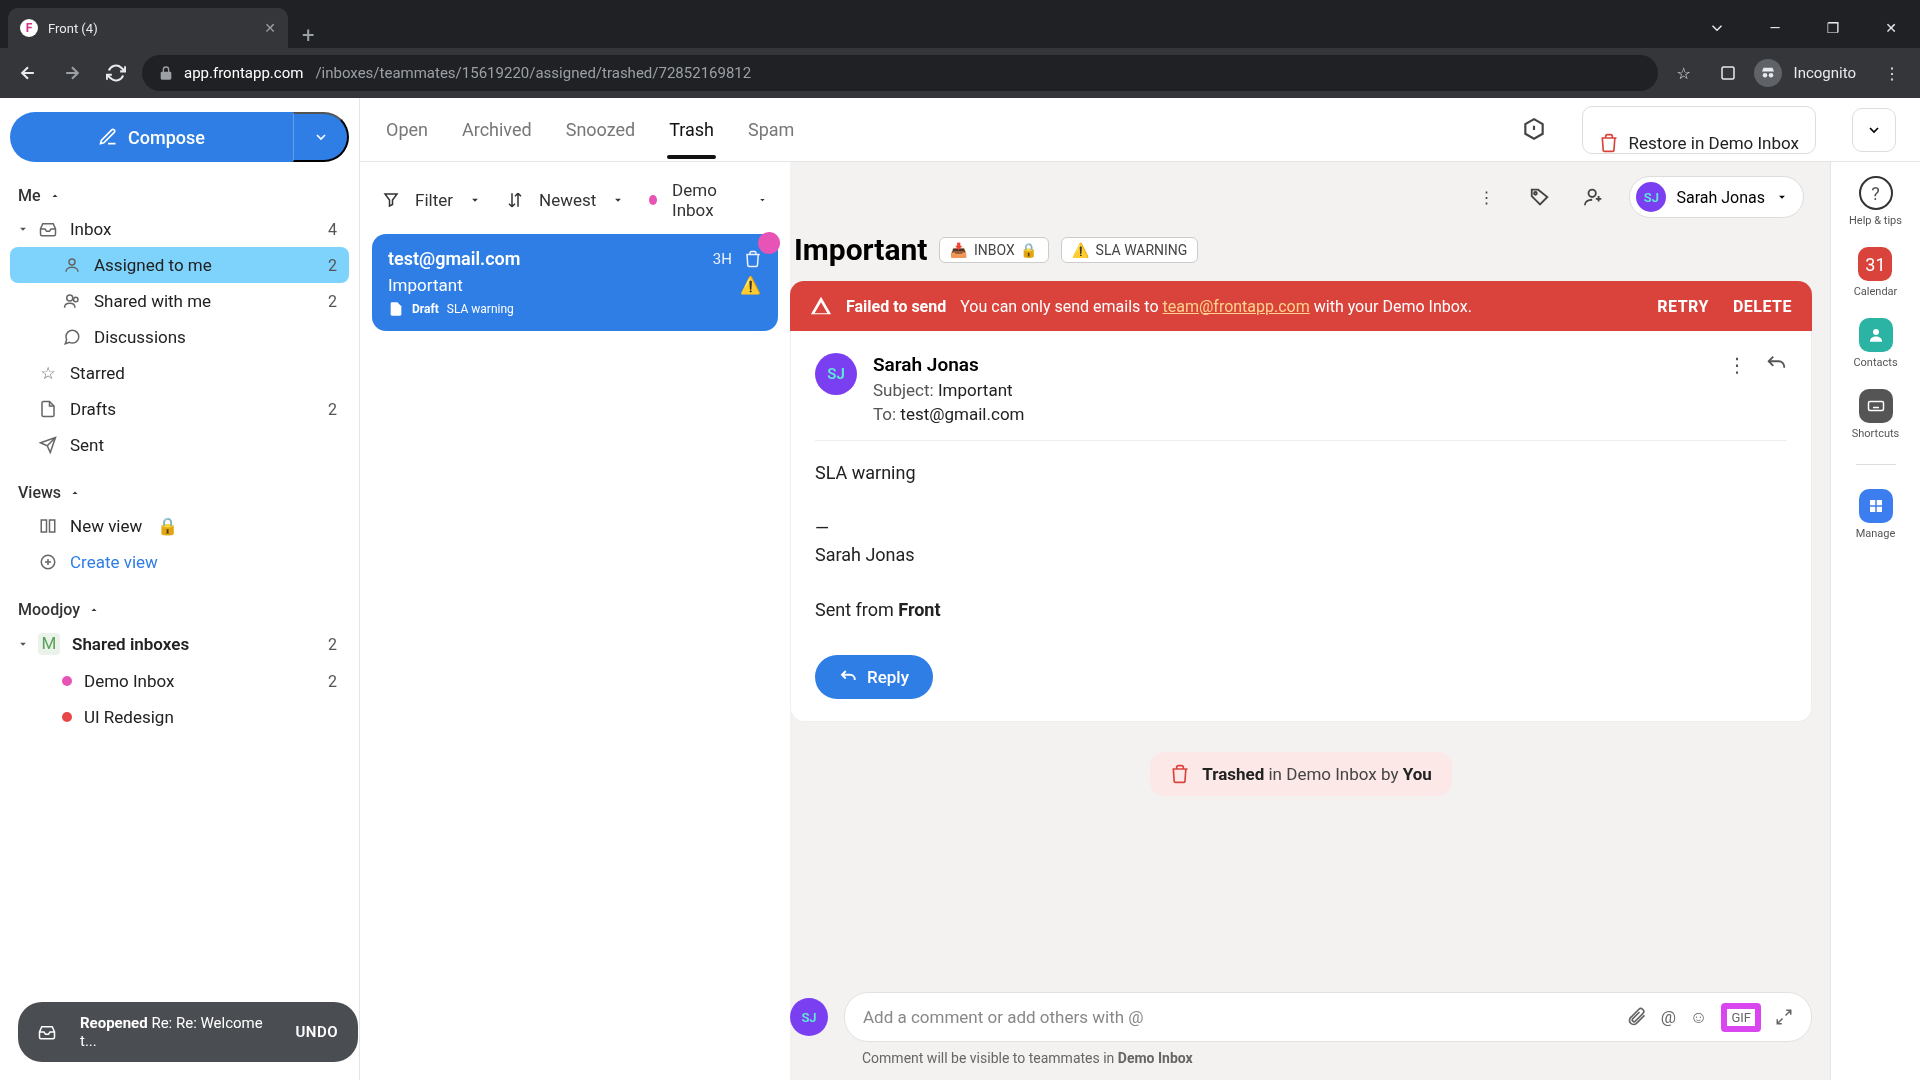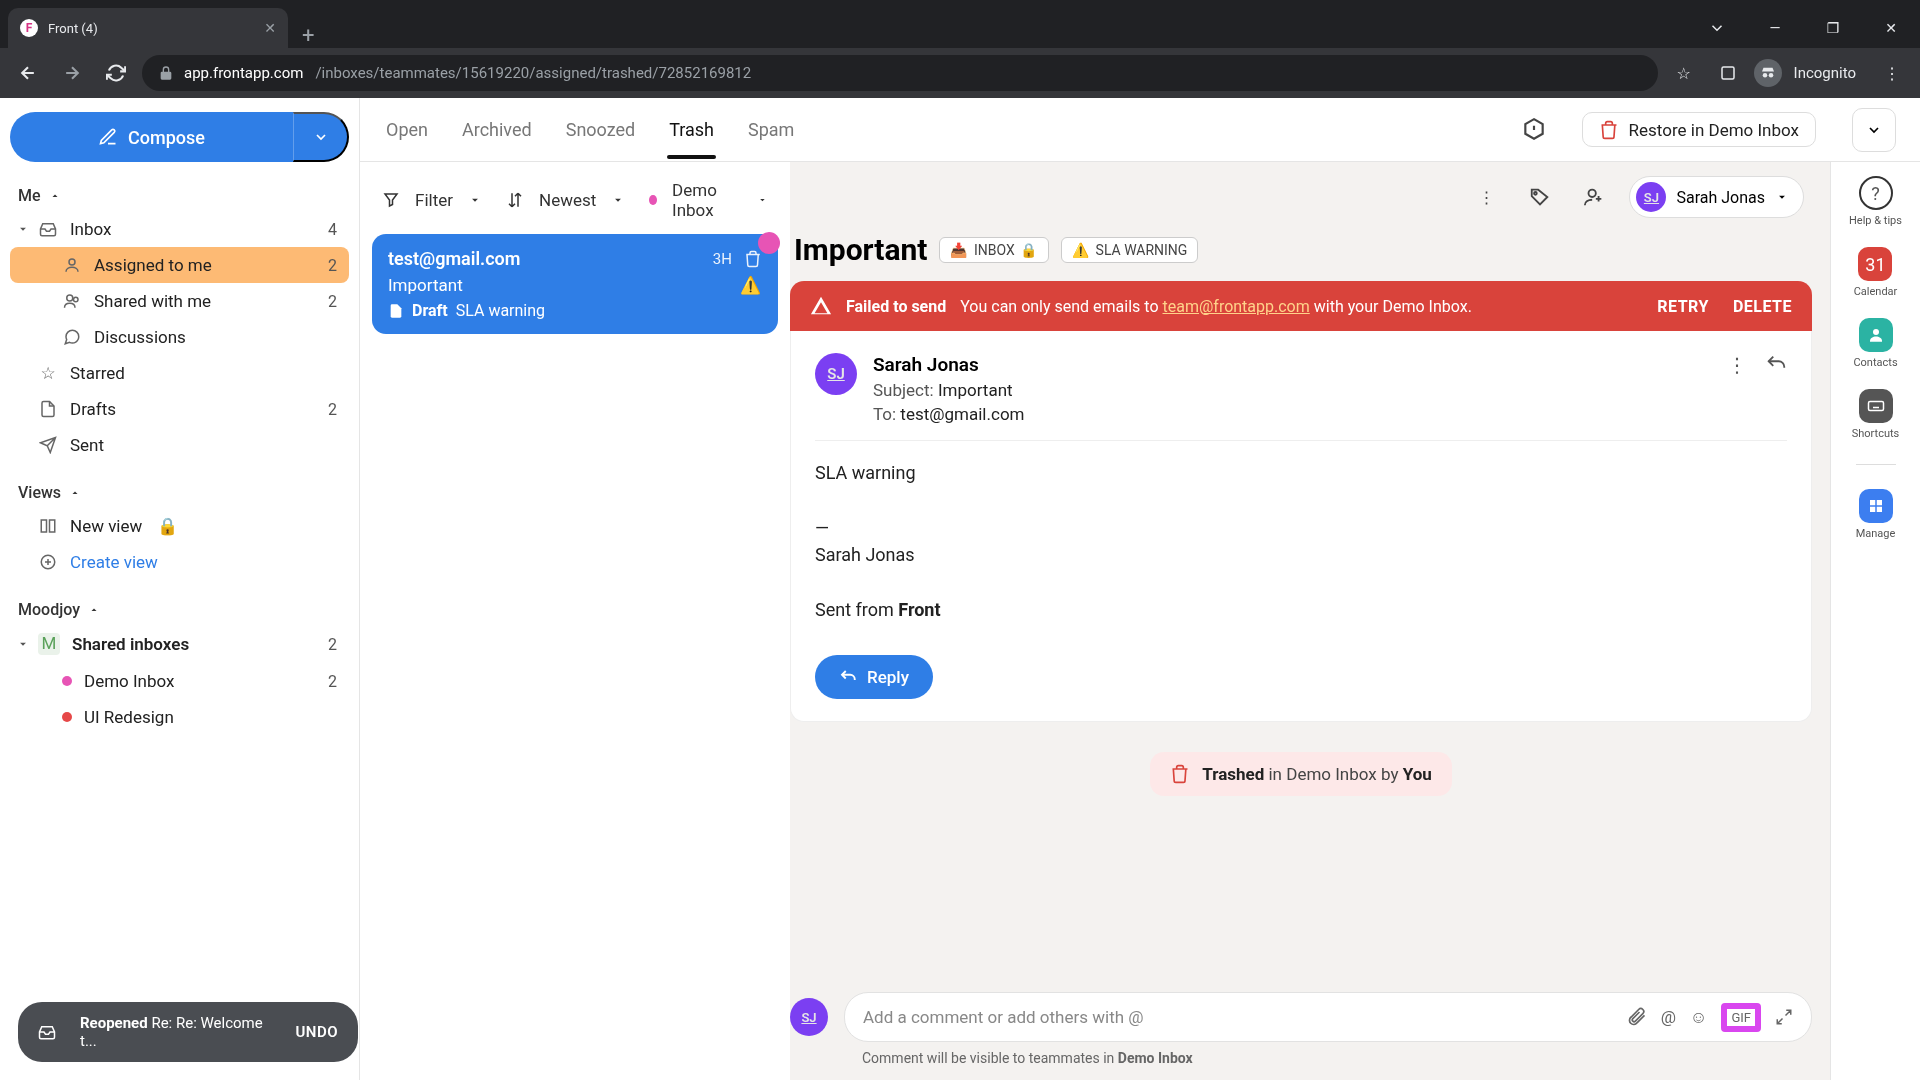--- a/index.html
+++ b/index.html
@@ -31,63 +31,63 @@
 
 
 .sidebar { width: 360px; border-right: 1px solid #e5e5e5; padding: 14px 10px; position: relative; display:flex;flex-direction:column;}
 .compose-wrap { display:flex; gap:0; margin-bottom:18px;}
 .compose-btn { flex:1; background:#2f7ee6; color:#fff; border:none; height:50px; border-radius:25px 0 0 25px; display:flex;align-items:center;justify-content:center;gap:10px;font-size:18px;font-weight:500;}
 .compose-dd { width:56px;background:#2f7ee6;border-radius:0 25px 25px 0;border-left:1px solid rgba(255,255,255,.25);display:flex;align-items:center;justify-content:center;color:#fff;}
 .side-section-hdr { display:flex;align-items:center;gap:8px;padding:6px 8px;color:#333;font-size:16px;font-weight:500;}
 .side-item { display:flex;align-items:center;gap:12px;padding:8px 12px 8px 28px;border-radius:8px;font-size:17px;color:#222;position:relative;}
 .side-item .count { margin-left:auto;color:#555;font-size:16px;}
 .side-item.child { padding-left:52px;}
-.side-item.active { background:#fdba74;}
+.side-item.active { background:#7dd3fc;}
 .side-item .chev { position:absolute;left:6px;color:#555;}
 .side-icon { width:20px;display:flex;justify-content:center;color:#666;}
 .create-view { color:#2f7ee6;}
 .dot { width:10px;height:10px;border-radius:50%;}
 .dot.pink{background:#e754b5;}
 .dot.red{background:#e64848;}
 .toast { position:absolute; bottom:18px; left:18px; right:auto; background:#4a4d52; color:#fff; border-radius:24px; padding:12px 20px; display:flex;align-items:center;gap:24px;font-size:15px;max-width:340px;}
 .toast .undo{margin-left:auto;font-weight:600;letter-spacing:.5px;}
 
 
 .main { flex:1; display:flex; flex-direction:column;}
 .tabs-row { height:64px;border-bottom:1px solid #e5e5e5;display:flex;align-items:center;padding:0 24px;gap:30px;}
 .cat-tab { font-size:18px;color:#777;padding:18px 2px;position:relative;}
 .cat-tab.active{color:#111;font-weight:400;}
 .cat-tab.active::after{content:'';position:absolute;left:0;right:0;bottom:-1px;height:4px;background:#111;border-radius:2px;}
 .tabs-row .spacer{flex:1;}
 .hex-btn{width:36px;height:36px;display:flex;align-items:center;justify-content:center;color:#444;}
-.restore-btn{border:1px solid #ddd;border-radius:10px;height:35px;display:flex;align-items:center;gap:10px;padding:0 16px;font-size:17px;color:#222;}
+.restore-btn{border:1px solid #ddd;border-radius:10px;height:48px;display:flex;align-items:flex-end;gap:10px;padding:0 16px;font-size:17px;color:#222;}
 .restore-dd{border:1px solid #ddd;border-radius:10px;height:44px;width:44px;display:flex;align-items:center;justify-content:center;margin-left:6px;}
 
 .content-row { flex:1;display:flex;min-height:0;}
 
 
 .conv-list { width:430px;padding:14px 12px;}
 .list-toolbar{display:flex;align-items:center;gap:24px;padding:4px 10px 14px;}
 .tb-item{display:flex;align-items:center;gap:15px;color:#333;font-size:17px;}
 .conv-card{background:#2f7ee6;color:#fff;border-radius:14px;padding:14px 16px;position:relative;}
 .conv-card .pink-corner{position:absolute;top:-2px;right:-2px;width:22px;height:22px;background:#e754b5;border-radius:50%;}
 .conv-top{display:flex;align-items:center;gap:12px;}
 .conv-from{font-weight:600;font-size:18px;}
 .conv-time{margin-left:auto;font-size:15px;opacity:.9;}
 .conv-subj{margin-top:6px;font-size:17px;display:flex;align-items:center;}
-.conv-draft{margin-top:6px;font-size:16px;display:flex;align-items:center;gap:8px;}
+.conv-draft{margin-top:6px;font-size:12px;display:flex;align-items:center;gap:8px;}
 .conv-draft .d{font-weight:700;}
 
 
 .msg-pane{flex:1;background:#f4f2f0;padding:0 18px 0 0;display:flex;flex-direction:column;min-width:0;position:relative;}
 .msg-toolbar{display:flex;align-items:center;gap:16px;padding:14px 8px 10px 4px;}
 .msg-toolbar .spacer{flex:1;}
 .round-btn{width:38px;height:38px;border-radius:50%;display:flex;align-items:center;justify-content:center;color:#444;}
 .user-pill{border:1px solid #ddd;background:#fff;border-radius:22px;height:42px;display:flex;align-items:center;gap:10px;padding:0 14px 0 6px;}
-.avatar{width:30px;height:30px;border-radius:50%;background:#7b3ff2;color:#e5e5e5;display:flex;align-items:center;justify-content:center;font-size:13px;font-weight:600;text-decoration:underline;}
+.avatar{width:30px;height:30px;border-radius:50%;background:#7b3ff2;color:#5eead4;display:flex;align-items:center;justify-content:center;font-size:13px;font-weight:600;}
 .subject-row{display:flex;align-items:center;gap:12px;padding:4px 0 14px 4px;}
 .subject-row h1{font-size:30px;font-weight:700;}
 .tag{border:1px solid #ccc;background:#fff;border-radius:6px;padding:4px 10px;font-size:14px;display:flex;align-items:center;gap:6px;color:#444;}
 .alert-banner{background:#d9433b;color:#fff;border-radius:14px 14px 0 0;padding:14px 20px;display:flex;align-items:center;gap:14px;font-size:16px;}
 .alert-banner .link{color:#ffd38a;text-decoration:underline;}
 .alert-banner .actions{margin-left:auto;display:flex;gap:24px;font-weight:700;letter-spacing:.5px;}
 .email-card{background:#fff;border-radius:0 0 14px 14px;padding:22px 24px;border:1px solid #eee;border-top:none;}
 .email-head{display:flex;gap:16px;}
 .email-head .info{flex:1;}
 .email-head .name{font-size:19px;font-weight:600;}

